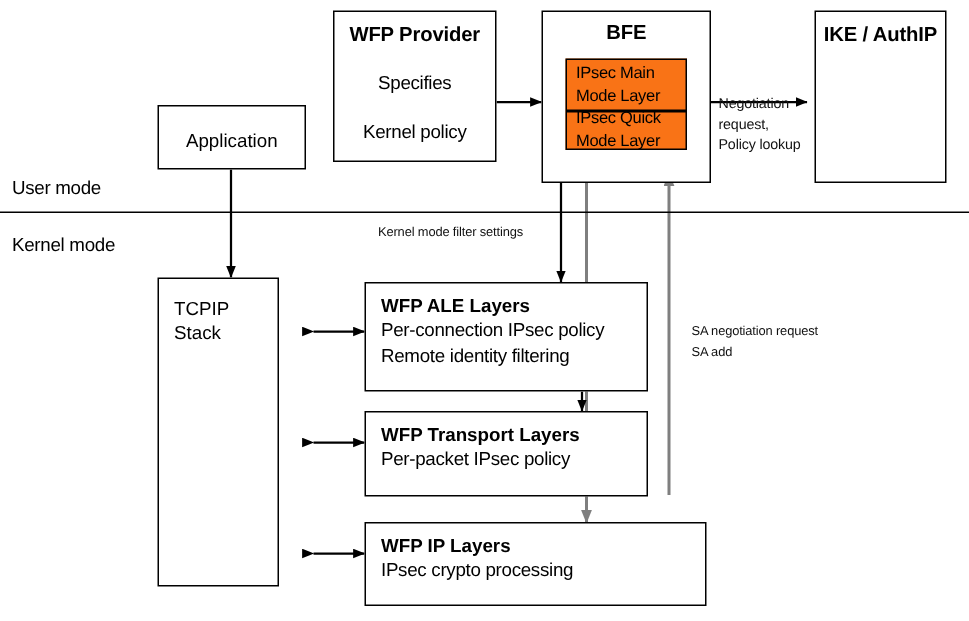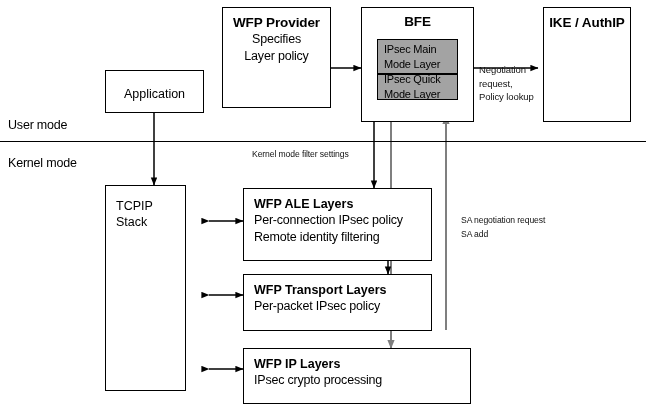--- a/index.html
+++ b/index.html
@@ -32,21 +32,21 @@
   .ttl-sm{font-weight:bold;font-size:12.5px;line-height:16px;}
   .ln{font-size:12.5px;line-height:17px;letter-spacing:-0.2px;}
   .ln-sm{font-size:11px;line-height:15px;letter-spacing:-0.2px;}
   .plain{font-size:12.5px;line-height:16px;}
 
   
   .subbox{
     position:absolute;
     border:1.3px solid #000;
     box-sizing:border-box;
-    background:#a3a3a3;
+    background:#f97316;
     display:flex;flex-direction:column;
     align-items:flex-start;justify-content:center;
     padding-left:6px;
   }
 
   
   .divider{
     position:absolute;
     height:0;border-top:1.4px solid #000;
   }
@@ -138,24 +138,24 @@
   <div class="divider" style="left:0;top:141px;width:646px;"></div>
 
   <div class="modelabel" style="left:8px;top:118px;">User mode</div>
 
   <div class="modelabel" style="left:8px;top:156px;">Kernel mode</div>
 
   <div class="box box-center" style="left:105px;top:70px;width:99px;height:43px;justify-content:center;padding-top:4px;">
     <div class="plain">Application</div>
   </div>
 
-  <div class="box box-center" style="left:222px;top:7px;width:109px;height:101px;">
+  <div class="box box-center" style="left:222px;top:7px;width:109px;height:101px;gap:16px;">
     <div class="ttl">WFP Provider</div>
     <div class="ln">Specifies</div>
-    <div class="ln">Layer policy</div>
+    <div class="ln">Kernel policy</div>
   </div>
 
   <div class="box" style="left:361px;top:7px;width:113px;height:115px;">
     <div class="ttl" style="text-align:center;width:100%;padding-top:5px;">BFE</div>
 
     <div class="subbox" style="left:15px;top:31px;width:81px;height:35px;">
       <div class="ln-sm">IPsec Main</div>
       <div class="ln-sm">Mode Layer</div>
     </div>
 

